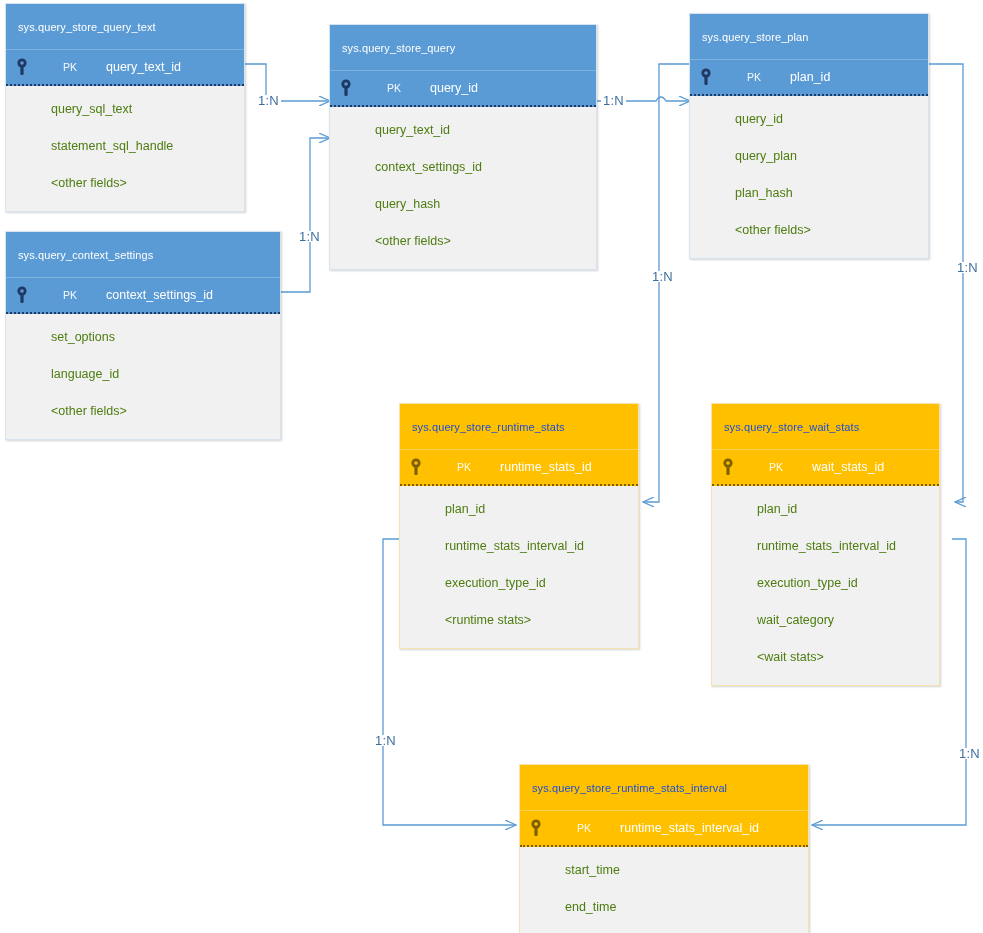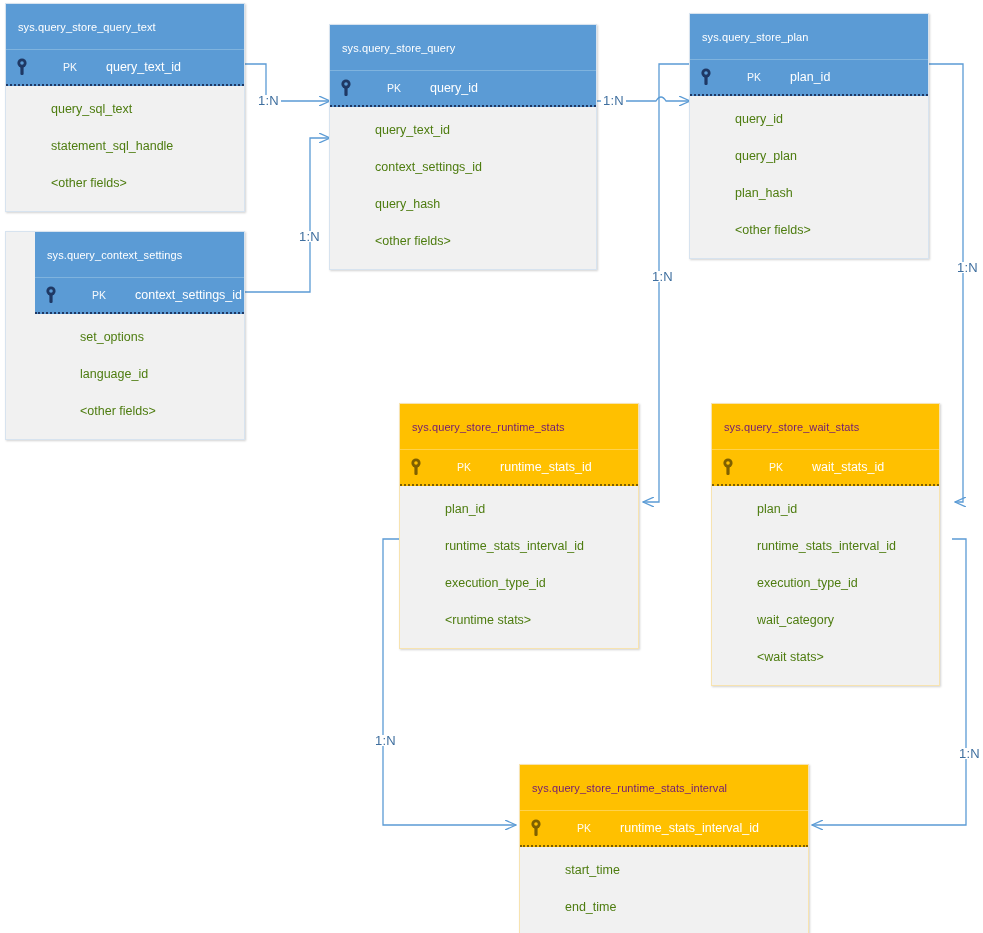--- a/index.html
+++ b/index.html
@@ -67,21 +67,21 @@
     font-size:12.5px;
     white-space:nowrap;
   }
 
   
   .tbl.blue .title{background:#5b9bd5;border-bottom:1px solid #7fb3de;}
   .tbl.blue .pkrow{background:#5b9bd5;border-bottom:2px dotted #1f3864;}
   .tbl.blue{border:1px solid #d7e3ef;}
 
   
-  .tbl.orange .title{background:#ffc000;border-bottom:1px solid #ffd24d;color:#701a75;}
+  .tbl.orange .title{background:#ffc000;border-bottom:1px solid #ffd24d;color:#1d4ed8;}
   .tbl.orange .pkrow{background:#ffc000;border-bottom:2px dotted #7f6000;color:#ffffff;}
   .tbl.orange{border:1px solid #f7e3b0;}
 
   
   .keyico{
     width:26px;height:18px;
     margin-left:-2px;margin-right:2px;
     display:inline-block;flex:0 0 auto;
     position:relative;
   }
@@ -180,21 +180,21 @@
       <span>plan_id</span>
     </div>
     <div class="body">
       <div class="fld">query_id</div>
       <div class="fld">query_plan</div>
       <div class="fld">plan_hash</div>
       <div class="fld">&lt;other fields&gt;</div>
     </div>
   </div>
 
-  <div class="tbl blue" style="left:5px;top:231px;width:240px;padding-left:29px;">
+  <div class="tbl blue" style="left:5px;top:231px;width:276px;">
     <div class="title">sys.query_context_settings</div>
     <div class="pkrow">
       <span class="keyico">
         <svg width="16" height="18" viewBox="0 0 16 18">
             <circle cx="6" cy="5" r="4.6" fill="#1f3864"></circle>
             <circle cx="6" cy="5" r="1.8" fill="#5b9bd5"></circle>
             <rect x="4.4" y="8" width="3.2" height="9" rx="1.2" fill="#1f3864"></rect>
           </svg>
       </span>
       <span class="pklabel">PK</span>

